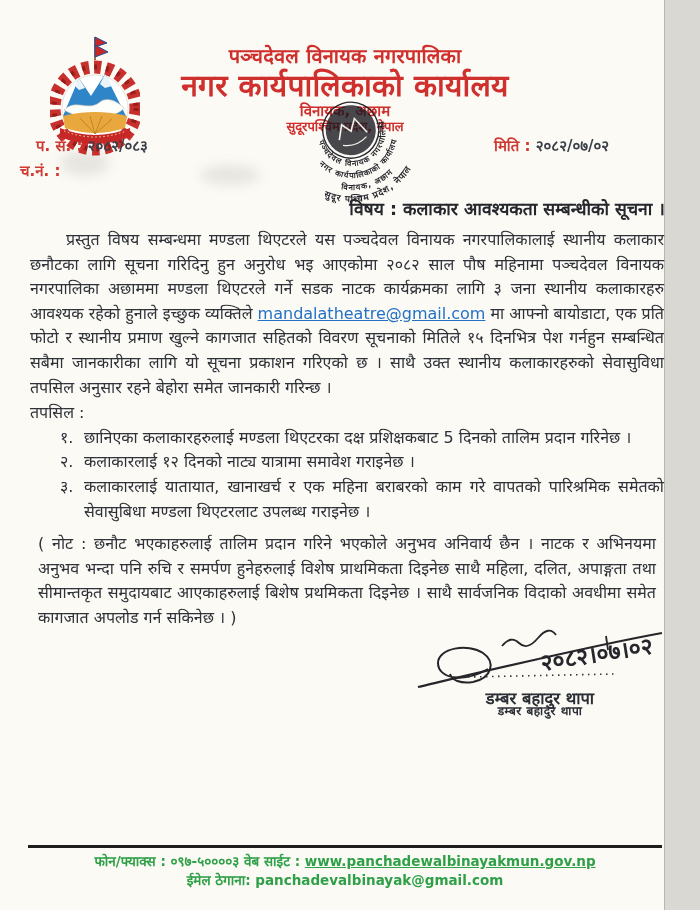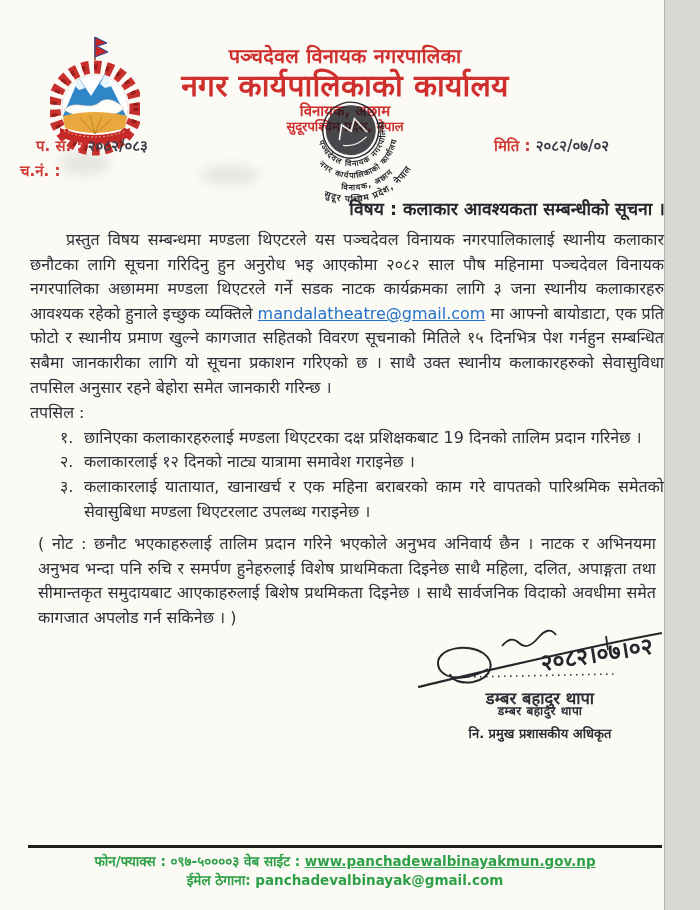--- a/index.html
+++ b/index.html
@@ -142,21 +142,21 @@
 </div>
 
 <div class="subject">विषय : कलाकार आवश्यकता सम्बन्धीको सूचना ।</div>
 
 <div class="body">
   <p class="para1"><span>प्रस्तुत विषय सम्बन्धमा मण्डला थिएटरले यस पञ्चदेवल विनायक नगरपालिकालाई स्थानीय कलाकार छनौटका लागि सूचना गरिदिनु हुन अनुरोध भइ आएकोमा २०८२ साल पौष महिनामा पञ्चदेवल विनायक नगरपालिका अछाममा मण्डला थिएटरले गर्ने सडक नाटक कार्यक्रमका लागि ३ जना स्थानीय कलाकारहरु आवश्यक रहेको हुनाले इच्छुक व्यक्तिले </span><a class="email-link" href="#">mandalatheatre@gmail.com</a><span> मा आफ्नो बायोडाटा, एक प्रति फोटो र स्थानीय प्रमाण खुल्ने कागजात सहितको विवरण सूचनाको मितिले १५ दिनभित्र पेश गर्नहुन सम्बन्धित सबैमा जानकारीका लागि यो सूचना प्रकाशन गरिएको छ । साथै उक्त स्थानीय कलाकारहरुको सेवासुविधा तपसिल अनुसार रहने बेहोरा समेत जानकारी गरिन्छ ।</span></p>
   <p class="tapasil">तपसिल :</p>
   <ol class="nlist">
     <li>
       <span class="num">१.</span>
-      <span class="txt">छानिएका कलाकारहरुलाई मण्डला थिएटरका दक्ष प्रशिक्षकबाट 19 दिनको तालिम प्रदान गरिनेछ ।</span>
+      <span class="txt">छानिएका कलाकारहरुलाई मण्डला थिएटरका दक्ष प्रशिक्षकबाट 5 दिनको तालिम प्रदान गरिनेछ ।</span>
     </li>
     <li>
       <span class="num">२.</span>
       <span class="txt">कलाकारलाई १२ दिनको नाट्य यात्रामा समावेश गराइनेछ ।</span>
     </li>
     <li>
       <span class="num">३.</span>
       <span class="txt">कलाकारलाई यातायात, खानाखर्च र एक महिना बराबरको काम गरे वापतको पारिश्रमिक समेतको सेवासुबिधा मण्डला थिएटरलाट उपलब्ध गराइनेछ ।</span>
     </li>
   </ol>
@@ -167,21 +167,20 @@
   <svg class="sig-scribble" viewBox="0 0 260 70">
     <path d="M8,63 C 80,46 180,22 252,9" fill="none" stroke="#25252a" stroke-width="2.2"></path>
     <path d="M78,45 C 52,60 28,54 28,39 C 28,24 58,19 73,29 C 86,38 82,54 63,58 C 50,60 42,56 40,50" fill="none" stroke="#25252a" stroke-width="2"></path>
     <path d="M92,22 q 9,-11 17,-3 t 19,-5 t 18,-3" fill="none" stroke="#25252a" stroke-width="1.8"></path>
     <path d="M196,12 l 2,14" fill="none" stroke="#25252a" stroke-width="1.8"></path>
     <line x1="58" y1="53" x2="205" y2="50" stroke="#33333a" stroke-width="1.6" stroke-dasharray="1.5 4.5"></line>
     <text x="132" y="47" transform="rotate(-9 132 47)" font-size="23" font-weight="600" fill="#26262c">२०८२।०७।०२</text>
   </svg>
   <div class="sig-name">डम्बर बहादुर थापा</div>
   <div class="sig-stamp-name">डम्बर बहादुर थापा</div>
-  <div class="sig-stamp-title">नि. प्रमुख प्रशासकीय अधिकृत</div>
 </div>
 
 <div class="foot-rule"></div>
 <div class="foot-line f1">
   <span>फोन/फ्याक्स :</span>
   <span>०९७-५००००३</span>
   <span>वेब साईट :</span>
   <a class="web-link" href="#">www.panchadewalbinayakmun.gov.np</a>
 </div>
 <div class="foot-line f2">

